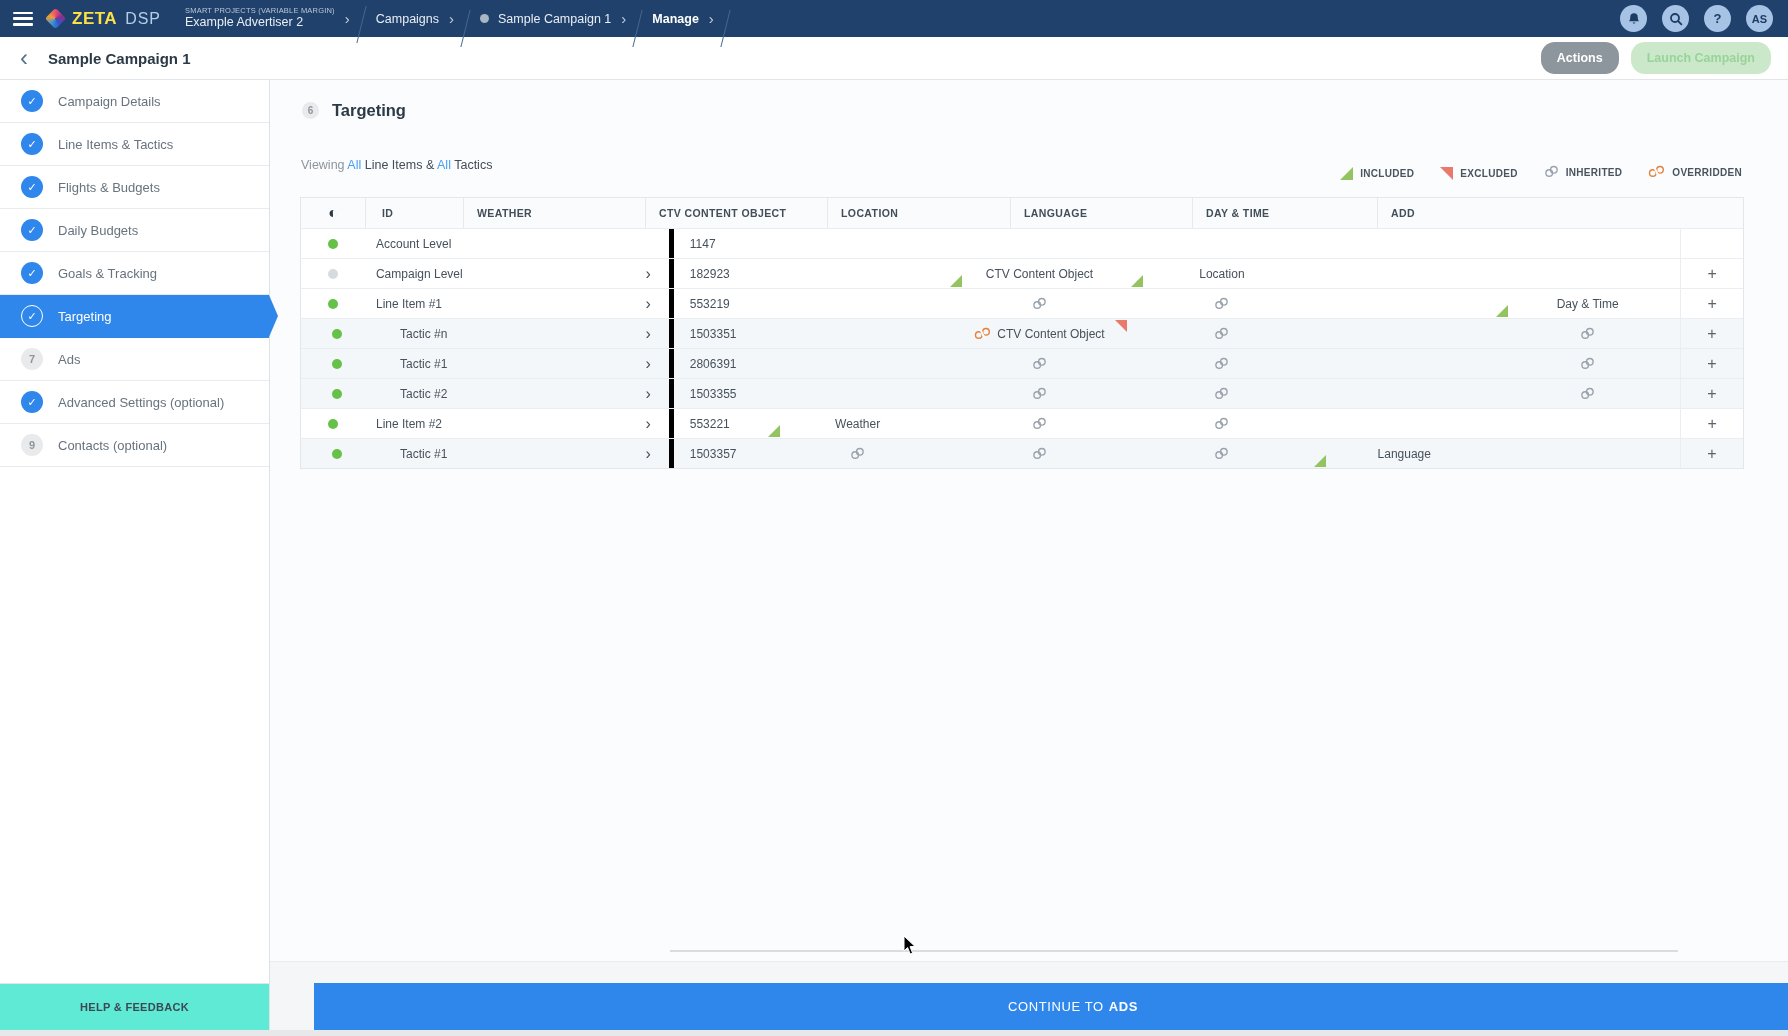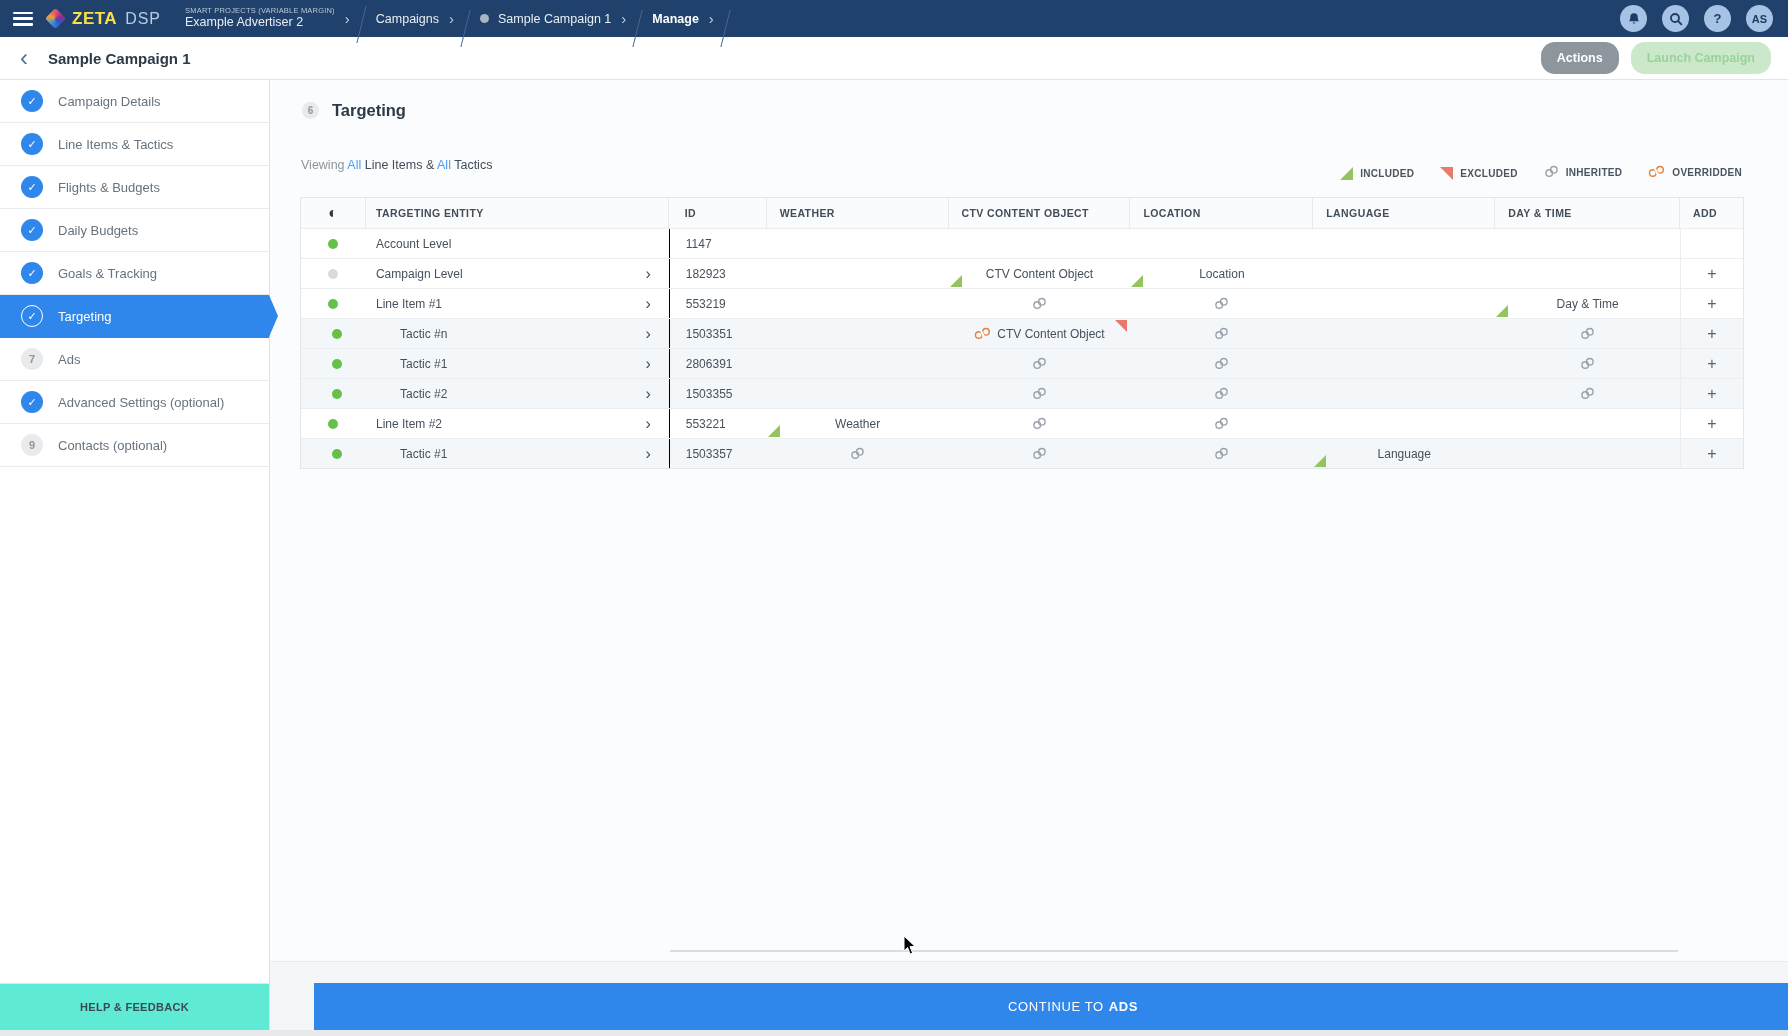--- a/index.html
+++ b/index.html
@@ -60,21 +60,21 @@
   .tri-exc { width:0; height:0; border-left:13px solid transparent; border-top:13px solid var(--excluded,#e8796b); }
 
   
   .ttable { position:absolute; left:300px; top:197px; width:1444px; background:#fff; border:1px solid #e3e6ea; }
   .trow { display:flex; height:30px; border-top:1px solid #ebeef0; background:#fff; }
   .trow.head { border-top:none; background:#fafbfc; }
   .trow.tint { background:#f4f7fa; }
   .tcell { position:relative; display:flex; align-items:center; font-size:12px; color:#46515c; overflow:hidden; }
   .c0{ width:65px; justify-content:center; }
   .c1{ width:303px; padding-left:10px; }
-  .c2{ width:98px;  padding-left:16px; border-left:1px solid #000000; }
+  .c2{ width:98px;  padding-left:16px; border-left:5px solid #000000; }
   .c3{ width:182px; } .c4{ width:182px; } .c5{ width:183px; } .c6{ width:182px; } .c7{ width:185px; }
   .c8{ width:63px; justify-content:center; border-left:1px solid #ebeef0; }
   .head .tcell { font-size:10.5px; font-weight:700; color:#414d59; letter-spacing:.4px; border-left:none; border-right:1px solid #e7eaec; }
   .head .tcell:last-child { border-right:none; }
   .head .c3,.head .c4,.head .c5,.head .c6,.head .c7,.head .c8 { padding-left:13px; justify-content:flex-start; }
   .contrast-glyph { font-size:16px; color:#2c3a47; }
   .dot { width:10px; height:10px; border-radius:50%; }
   .dot-green { background:var(--dot-green,#65c148); }
   .dot-gray  { background:#d8dbde; }
   .row-chev { position:absolute; right:18px; top:50%; transform:translateY(-52%); font-size:16px; color:#46515c; cursor:pointer; }
@@ -242,23 +242,20 @@
         </svg></span>
       <span>OVERRIDDEN</span>
     </span>
   </div>
 
 <div class="ttable">
     <div class="trow head">
       <div class="tcell c0">
         <span class="contrast-glyph">◐</span>
       </div>
-      <div class="tcell c1">
-        <span>TARGETING ENTITY</span>
-      </div>
       <div class="tcell c2">
         <span>ID</span>
       </div>
       <div class="tcell c3">
         <span>WEATHER</span>
       </div>
       <div class="tcell c4">
         <span>CTV CONTENT OBJECT</span>
       </div>
       <div class="tcell c5">

